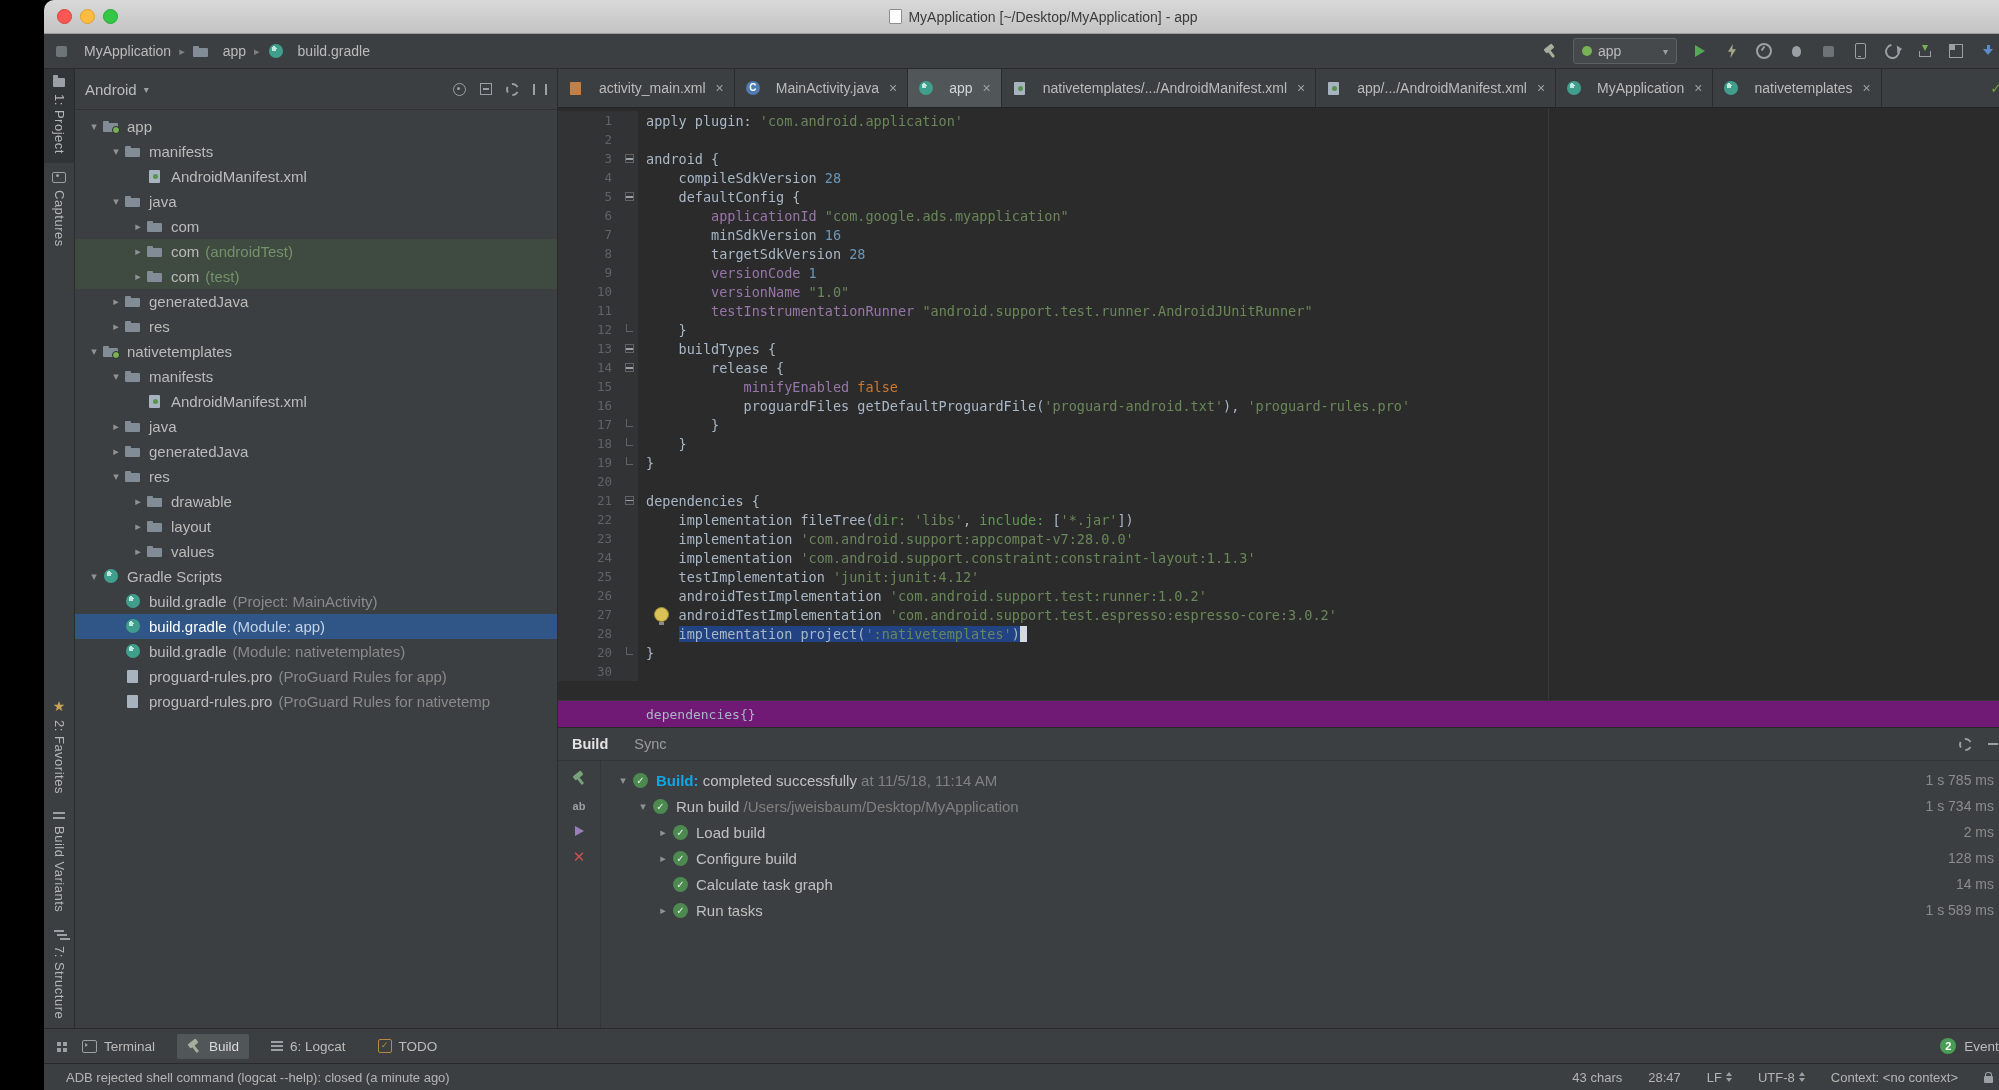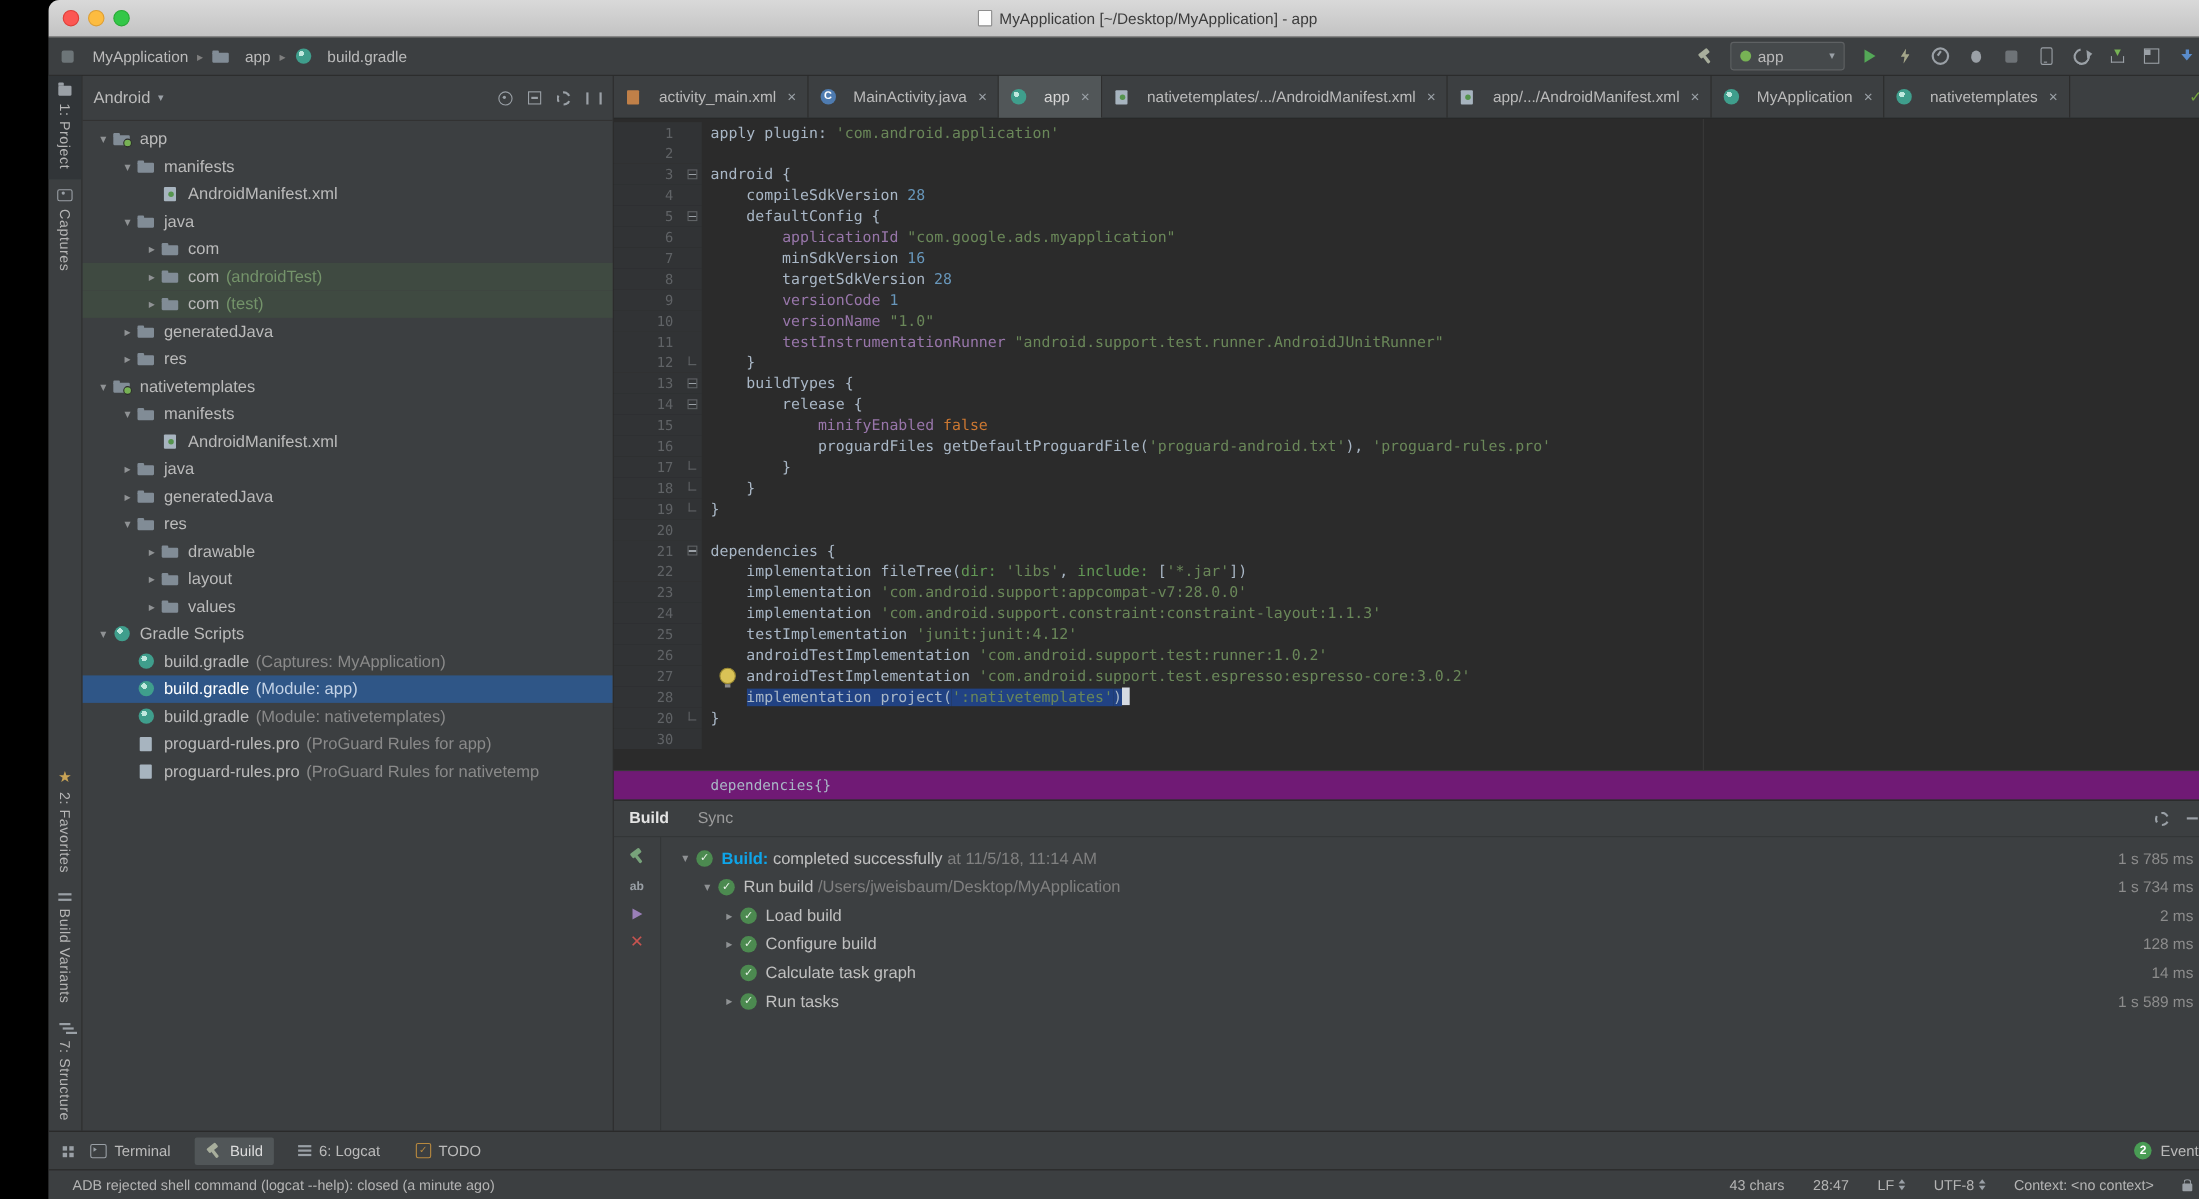--- a/index.html
+++ b/index.html
@@ -412,21 +412,21 @@
           </div>
           <div class="tree-row" style="padding-left: 10px;">
             <span class="tree-chevron">▾</span>
             <span class="ic ic-gradle"></span>
             <span class="tree-label">Gradle Scripts</span>
           </div>
           <div class="tree-row" style="padding-left: 32px;">
             <span class="tree-chevron"></span>
             <span class="ic ic-gradle"></span>
             <span class="tree-label">build.gradle</span>
-            <span class="tree-suffix">(Captures: MyApplication)</span>
+            <span class="tree-suffix">(Project: MainActivity)</span>
           </div>
           <div class="tree-row selected" style="padding-left: 32px;">
             <span class="tree-chevron"></span>
             <span class="ic ic-gradle"></span>
             <span class="tree-label">build.gradle</span>
             <span class="tree-suffix">(Module: app)</span>
           </div>
           <div class="tree-row" style="padding-left: 32px;">
             <span class="tree-chevron"></span>
             <span class="ic ic-gradle"></span>

